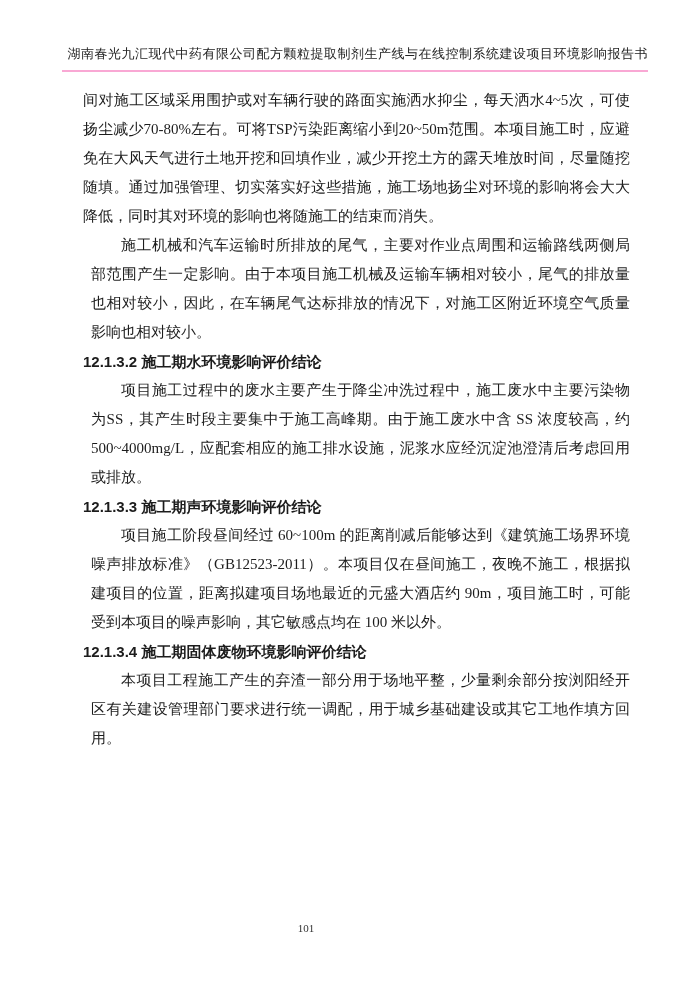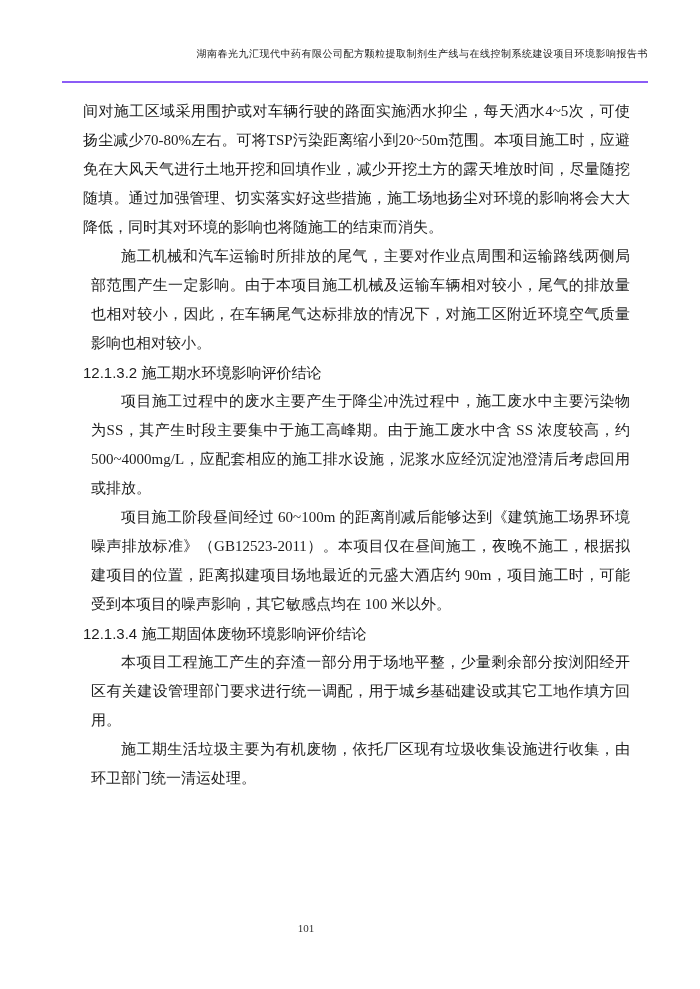--- a/index.html
+++ b/index.html
@@ -13,44 +13,44 @@
     position: relative;
     font-family: "Liberation Serif", serif;
     color: #1c1c1c;
     overflow: hidden;
   }
   .page {
     padding: 46px 52px 0 62px;
   }
   .doc-header {
     text-align: right;
-    font-size: 10px;
+    font-size: 13px;
     letter-spacing: 0.5px;
     color: #222222;
-    padding-bottom: 20px;
-    border-bottom: 2px solid #8b5cf6;
+    padding-bottom: 9px;
+    border-bottom: 2px solid #f9a8d4;
     line-height: 15px;
   }
   .doc-content {
     margin: 14px 18px 0 21px;
     text-align: justify;
     font-size: 15px;
     line-height: 29px;
   }
   .para {
     margin: 0;
   }
   .para.indent {
     text-indent: 2em;
     margin-left: 8px;
   }
   .heading {
     margin: 0;
     font-family: "Liberation Sans", sans-serif;
-    font-weight: 400;
+    font-weight: 700;
     font-size: 15px;
     line-height: 29px;
   }
   .doc-footer {
     position: absolute;
     left: 0;
     top: 922px;
     width: 612px;
     text-align: center;
     font-size: 11px;
@@ -61,20 +61,20 @@
 <body>
 
 <div class="page">
   <div class="doc-header">湖南春光九汇现代中药有限公司配方颗粒提取制剂生产线与在线控制系统建设项目环境影响报告书</div>
 
   <div class="doc-content">
       <div class="para">间对施工区域采用围护或对车辆行驶的路面实施洒水抑尘，每天洒水4~5次，可使扬尘减少70-80%左右。可将TSP污染距离缩小到20~50m范围。本项目施工时，应避免在大风天气进行土地开挖和回填作业，减少开挖土方的露天堆放时间，尽量随挖随填。通过加强管理、切实落实好这些措施，施工场地扬尘对环境的影响将会大大降低，同时其对环境的影响也将随施工的结束而消失。</div>
       <div class="para indent">施工机械和汽车运输时所排放的尾气，主要对作业点周围和运输路线两侧局部范围产生一定影响。由于本项目施工机械及运输车辆相对较小，尾气的排放量也相对较小，因此，在车辆尾气达标排放的情况下，对施工区附近环境空气质量影响也相对较小。</div>
       <div class="heading">12.1.3.2 施工期水环境影响评价结论</div>
       <div class="para indent">项目施工过程中的废水主要产生于降尘冲洗过程中，施工废水中主要污染物为SS，其产生时段主要集中于施工高峰期。由于施工废水中含 SS 浓度较高，约 500~4000mg/L，应配套相应的施工排水设施，泥浆水应经沉淀池澄清后考虑回用或排放。</div>
+      <div class="heading">12.1.3.3 施工期声环境影响评价结论</div>
       <div class="para indent">项目施工阶段昼间经过 60~100m 的距离削减后能够达到《建筑施工场界环境噪声排放标准》（GB12523-2011）。本项目仅在昼间施工，夜晚不施工，根据拟建项目的位置，距离拟建项目场地最近的元盛大酒店约 90m，项目施工时，可能受到本项目的噪声影响，其它敏感点均在 100 米以外。</div>
       <div class="heading">12.1.3.4 施工期固体废物环境影响评价结论</div>
       <div class="para indent">本项目工程施工产生的弃渣一部分用于场地平整，少量剩余部分按浏阳经开区有关建设管理部门要求进行统一调配，用于城乡基础建设或其它工地作填方回用。</div>
-      <div class="para indent">施工期生活垃圾主要为有机废物，依托厂区现有垃圾收集设施进行收集，由环卫部门统一清运处理。</div>
     </div>
 </div>
 
 <div class="doc-footer">101</div>
 
 </body></html>

